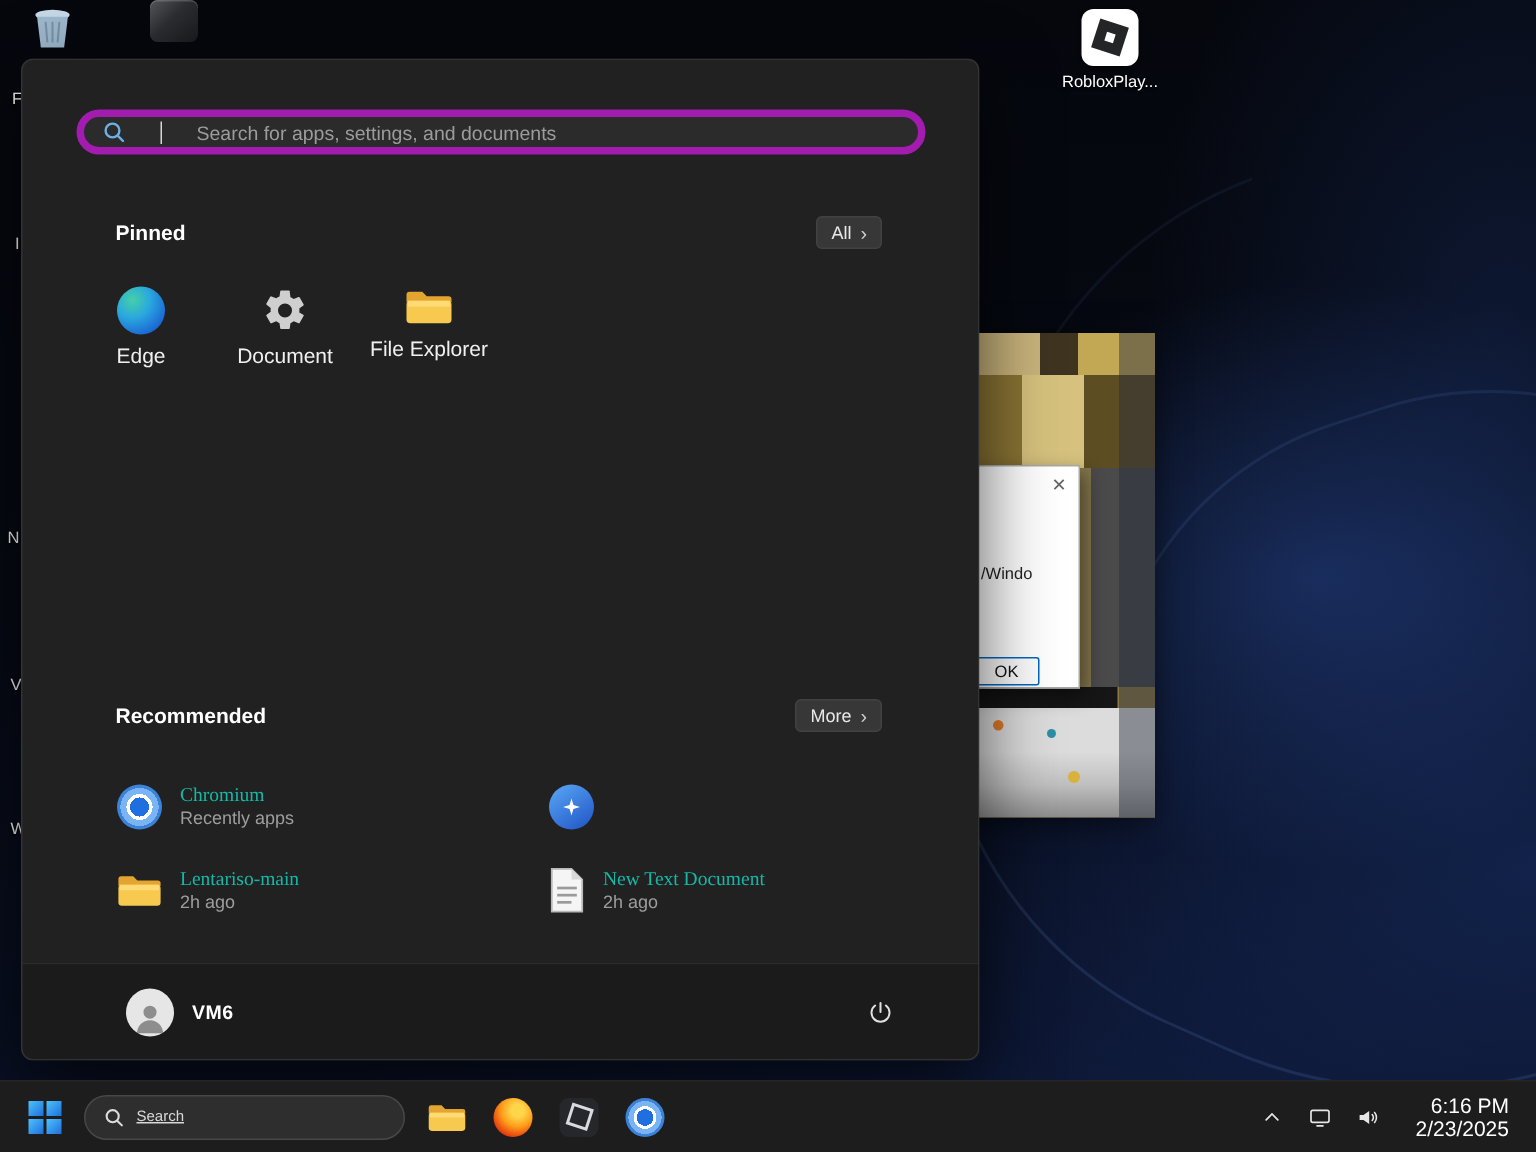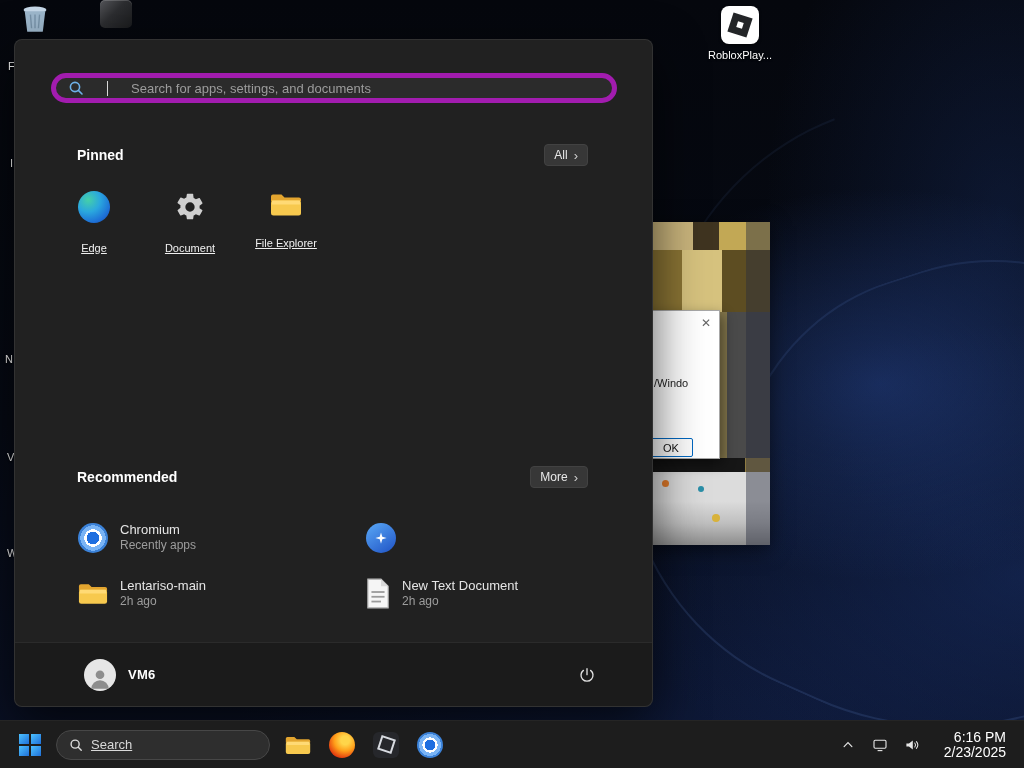--- a/index.html
+++ b/index.html
@@ -80,28 +80,28 @@
   #rec-header { top:426px; }
   .sm-title { font-size:14px; font-weight:700; color:#fff; }
   .sm-pill { display:flex; align-items:center; gap:6px; background:#373737; border:1px solid #424242;
      border-radius:4px; padding:3px 9px; font-size:12px; color:#e8e8e8; cursor:default;
      font-family:"Liberation Sans",sans-serif; }
   .sm-pill .chev { font-size:13px; color:#cfcfcf; line-height:1; }
 
   .sm-pinned-grid { position:absolute; top:145px; left:31px; display:flex; }
   .pin-tile { width:96px; height:90px; display:flex; flex-direction:column; align-items:center;
      padding-top:6px; border-radius:6px; }
-  .pin-label { margin-top:19px; font-size:11px; color:#f0f0f0;text-decoration:underline; }
+  .pin-label { margin-top:6px; font-size:14px; color:#f0f0f0; }
   .ic-edge { width:32px; height:32px; border-radius:50%;
      background:radial-gradient(circle at 32% 28%, #45d0a8 0%, #2aa7de 38%, #1d6fd6 72%, #16469c 100%); }
 
   .sm-rec-grid { position:absolute; top:470px; left:63px; right:40px;
      display:grid; grid-template-columns:288px 1fr; row-gap:4px; }
   .rec-item { height:52px; display:flex; align-items:center; gap:12px; padding:3px 6px 0 0; border-radius:6px; }
-  .rec-title { font-size:13px; color:#e5e5e5; line-height:16px; }
+  .rec-title { font-size:13px; color:#14b8a6; line-height:16px;font-family:Liberation Serif, serif; }
   .rec-sub { font-size:12px; color:#9d9d9d; line-height:15px; }
   .ic-chromium { width:30px; height:30px; border-radius:50%;
      background:radial-gradient(circle,#1f6fe0 0 30%,#ffffff 30% 41%,#7ab4f5 41% 60%,#3b82d9 60% 100%); }
   .ic-getstarted { width:30px; height:30px; border-radius:50%;
      background:linear-gradient(145deg,#5aa9f7,#1f52c4); display:flex; align-items:center; justify-content:center; }
 
   .sm-user-bar { position:absolute; left:0; right:0; bottom:0; height:64px;
      background:rgba(0,0,0,.18); border-top:1px solid rgba(255,255,255,.07);
      border-radius:0 0 8px 8px; display:flex; align-items:center; }
   .user-chip { display:flex; align-items:center; gap:12px; margin-left:63px; padding:6px 10px 6px 6px;
@@ -114,21 +114,21 @@
 
   
   #taskbar { position:absolute; left:0; right:0; bottom:0; height:48px; z-index:100;
      background:#1d1d1d; border-top:1px solid rgba(255,255,255,.04);
      display:flex; align-items:center; padding:0 12px 0 10px; }
   .tb-btn { width:40px; height:40px; border:none; background:transparent; border-radius:5px;
      display:flex; align-items:center; justify-content:center; }
   .tb-search { margin-left:6px; width:214px; height:30px; border-radius:15px;
      background:#2e2e2e; border:1px solid #474747; display:flex; align-items:center;
      padding:0 12px; gap:8px; }
-  .tb-search span { font-size:13px; color:#d8d8d8;text-decoration:underline; }
+  .tb-search span { font-size:10px; color:#d8d8d8;text-decoration:underline; }
   .tb-apps { display:flex; align-items:center; margin-left:8px; gap:4px; }
   .ic-firefox { width:26px; height:26px; border-radius:50%;
      background:radial-gradient(circle at 62% 32%, #ffd54a 0 18%, #ff9f1a 45%, #e33d0f 75%, #a8101d 100%); }
   .ic-chromium-sm { width:26px; height:26px; border-radius:50%;
      background:radial-gradient(circle,#1f6fe0 0 30%,#ffffff 30% 41%,#7ab4f5 41% 60%,#3b82d9 60% 100%); }
   .ic-roblox-dark { width:26px; height:26px; border-radius:6px; background:#26272b;
      display:flex; align-items:center; justify-content:center; }
   .ic-roblox-dark::after { content:""; width:11px; height:11px; border:2px solid #d7dae0; transform:rotate(18deg); }
   .tb-tray { margin-left:auto; display:flex; align-items:center; gap:4px; }
   .tray-btn { width:28px; height:32px; border:none; background:transparent; border-radius:4px;

